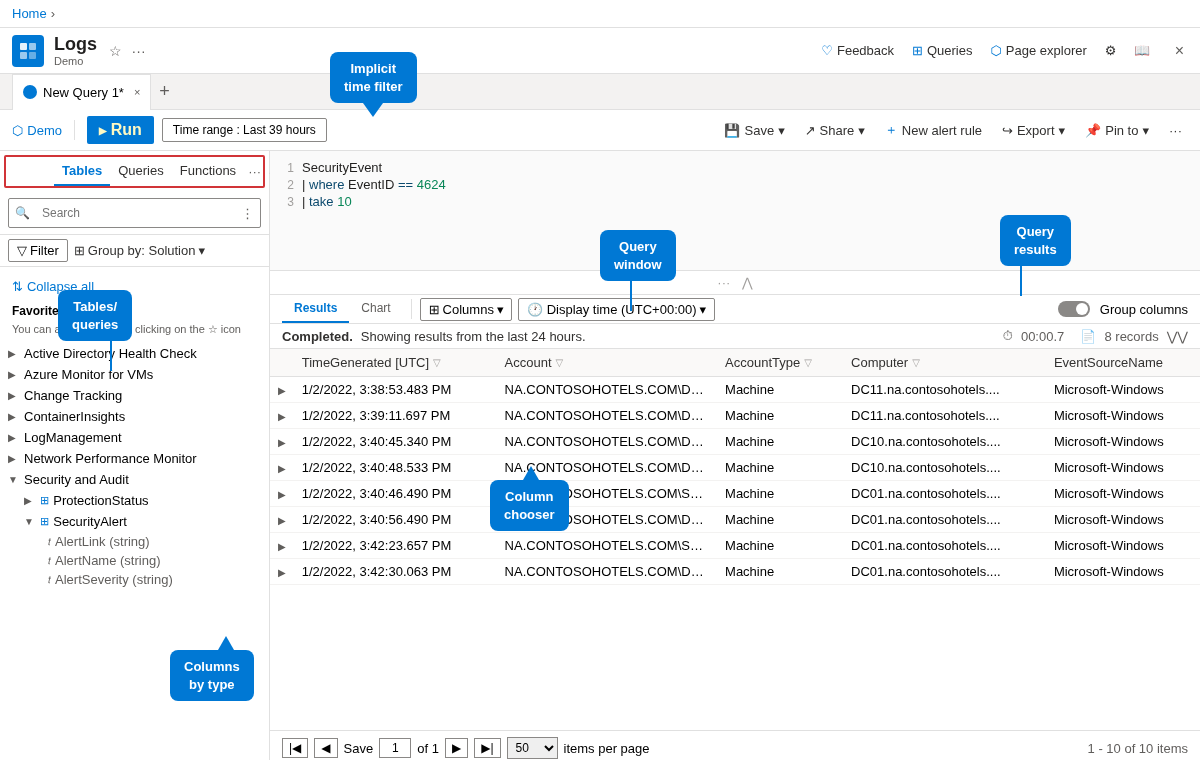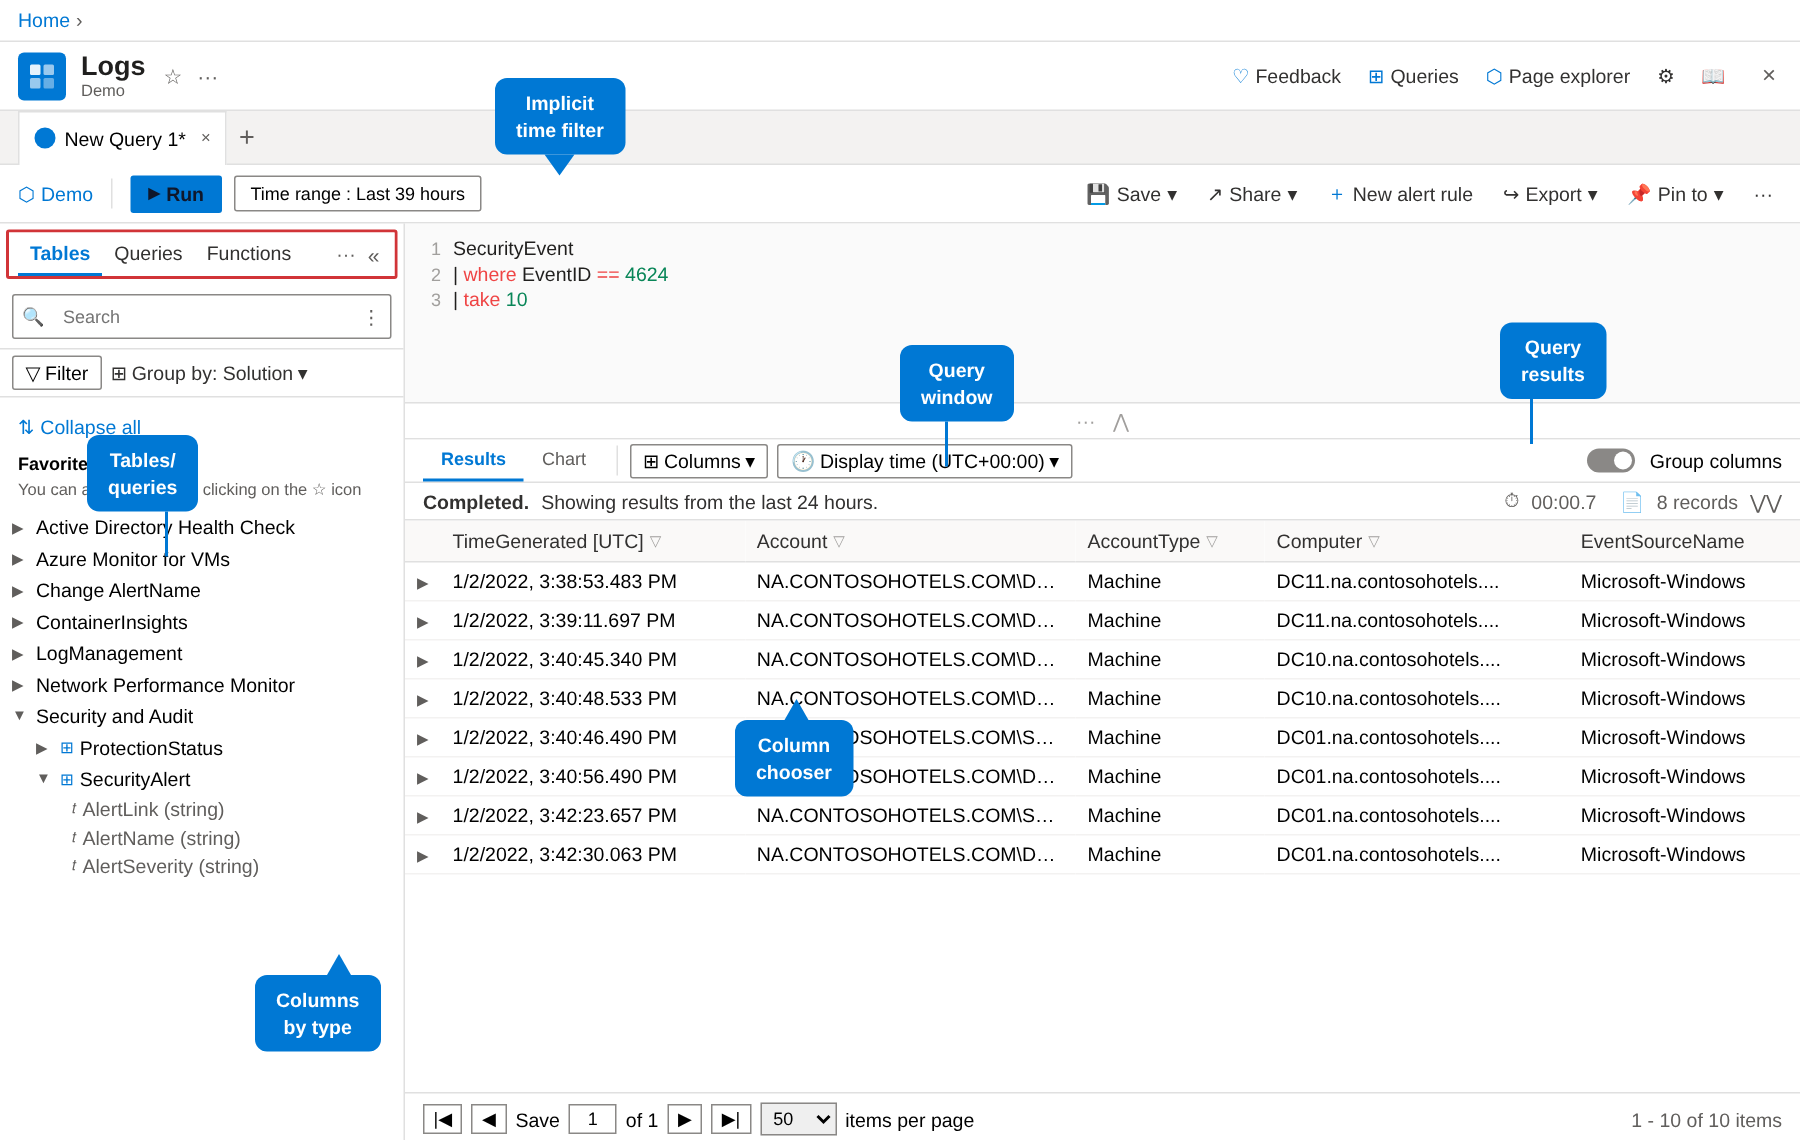--- a/index.html
+++ b/index.html
@@ -23,49 +23,49 @@
     .tab-bar { display: flex; align-items: center; padding: 0 12px; background: #f3f2f1; border-bottom: 1px solid #e0e0e0; height: 36px; }
     .tab { display: flex; align-items: center; padding: 0 10px; height: 36px; background: #fff; border: 1px solid #e0e0e0; border-bottom: none; font-size: 12px; cursor: pointer; gap: 6px; }
     .tab-icon { width: 14px; height: 14px; background: #0078d4; border-radius: 50%; display: inline-block; }
     .tab-close { color: #605e5c; margin-left: 4px; font-size: 11px; }
     .tab-add { background: none; border: none; padding: 0 8px; font-size: 18px; color: #605e5c; cursor: pointer; }
 
     
     .toolbar { display: flex; align-items: center; padding: 6px 12px; border-bottom: 1px solid #e0e0e0; background: #fff; gap: 8px; }
     .scope-label { display: flex; align-items: center; gap: 4px; color: #0078d4; font-size: 12px; }
     .toolbar-sep { width: 1px; height: 20px; background: #e0e0e0; margin: 0 4px; }
-    .btn-run { background: #0078d4; color: #0f172a; border: none; padding: 5px 12px; border-radius: 2px; cursor: pointer; display: flex; align-items: center; gap: 4px; font-size: 13px; font-weight: 600; }
+    .btn-run { background: #0078d4; color: #fef9c3; border: none; padding: 5px 12px; border-radius: 2px; cursor: pointer; display: flex; align-items: center; gap: 4px; font-size: 16px; font-weight: 600; }
     .btn-run:before { content: '▶'; font-size: 10px; }
     .time-range-btn { border: 1px solid #8a8886; background: #fff; padding: 4px 10px; border-radius: 2px; cursor: pointer; font-size: 12px; }
     .toolbar-right { margin-left: auto; display: flex; align-items: center; gap: 8px; }
     .toolbar-btn { background: none; border: none; cursor: pointer; color: #323130; font-size: 12px; display: flex; align-items: center; gap: 4px; padding: 4px 6px; }
 
     
     .main-layout { display: flex; height: calc(760px - 36px - 36px - 38px - 36px); }
     .sidebar-tab { padding: 8px 10px; cursor: pointer; font-size: 13px; color: #323130; border-bottom: 2px solid transparent; }
-    .sidebar-tab.active { color: #0078d4; border-bottom: 2px solid #0078d4; font-weight: 600; }
+    .sidebar-tab.active { color: #0078d4; border-bottom: 2px solid #0078d4; font-weight: 600; margin-left: 42px; }
     .sidebar-search { padding: 6px 8px; border-bottom: 1px solid #e0e0e0; }
     .sidebar-search input { width: 100%; border: 1px solid #8a8886; padding: 4px 8px; border-radius: 2px; font-size: 12px; }
     .sidebar-filter-row { display: flex; align-items: center; padding: 4px 8px; gap: 6px; border-bottom: 1px solid #e0e0e0; }
     .filter-btn { border: 1px solid #8a8886; background: #fff; padding: 3px 8px; border-radius: 2px; cursor: pointer; font-size: 11px; display: flex; align-items: center; gap: 3px; }
     .group-btn { background: none; border: none; cursor: pointer; font-size: 11px; color: #323130; display: flex; align-items: center; gap: 3px; }
     .sidebar-content { overflow-y: auto; flex: 1; padding: 8px 0; }
     .collapse-all { display: flex; align-items: center; gap: 4px; padding: 4px 12px; cursor: pointer; color: #0078d4; font-size: 12px; }
     .section-title { font-weight: 700; padding: 6px 12px 2px; font-size: 12px; }
     .section-desc { padding: 2px 12px 6px; font-size: 11px; color: #605e5c; line-height: 1.4; }
     .tree-item { display: flex; align-items: center; padding: 3px 12px 3px 8px; cursor: pointer; gap: 4px; font-size: 12px; }
     .tree-arrow { color: #605e5c; font-size: 10px; width: 12px; }
     .tree-icon { color: #0078d4; font-size: 11px; }
     .tree-sub { padding-left: 24px; }
     .tree-field { display: flex; align-items: center; padding: 2px 12px 2px 48px; gap: 4px; font-size: 11px; color: #605e5c; }
     .editor-area { background: #fafafa; font-family: 'Consolas', monospace; font-size: 13px; padding: 8px 0; overflow: auto; border-bottom: 1px solid #e0e0e0; height: 120px; flex-shrink: 0; }
     .editor-line { display: flex; align-items: center; padding: 1px 0; }
     .line-num { width: 32px; text-align: right; color: #a19f9d; padding-right: 8px; font-size: 12px; flex-shrink: 0; }
     .line-content { color: #201f1e; white-space: pre; }
-    .kw-blue { color: #ef4444; }
+    .kw-blue { color: #0c4a6e; }
     .kw-num { color: #098658; }
     .collapse-arrow { text-align: center; padding: 4px; color: #a19f9d; cursor: pointer; border-bottom: 1px solid #e0e0e0; }
 
     
     .results-panel { flex: 1; display: flex; flex-direction: column; overflow: hidden; min-width: 0; }
     .results-tabs { display: flex; align-items: center; padding: 0 12px; border-bottom: 1px solid #e0e0e0; gap: 0; background: #fff; }
     .res-tab { padding: 6px 12px; cursor: pointer; font-size: 12px; color: #605e5c; border-bottom: 2px solid transparent; }
     .res-tab.active { color: #0078d4; border-bottom: 2px solid #0078d4; font-weight: 600; }
     .res-btn { border: 1px solid #8a8886; background: #fff; padding: 3px 8px; border-radius: 2px; cursor: pointer; font-size: 11px; display: flex; align-items: center; gap: 3px; }
     .toggle-track { width: 32px; height: 16px; background: #8a8886; border-radius: 8px; display: inline-block; position: relative; cursor: pointer; margin: 0 4px; }
@@ -226,21 +226,21 @@
       <div class="tree-item">
         <span class="tree-arrow">▶</span>
         <span>Active Directory Health Check</span>
       </div>
       <div class="tree-item">
         <span class="tree-arrow">▶</span>
         <span>Azure Monitor for VMs</span>
       </div>
       <div class="tree-item">
         <span class="tree-arrow">▶</span>
-        <span>Change AlertName</span>
+        <span>Change Tracking</span>
       </div>
       <div class="tree-item">
         <span class="tree-arrow">▶</span>
         <span>ContainerInsights</span>
       </div>
       <div class="tree-item">
         <span class="tree-arrow">▶</span>
         <span>LogManagement</span>
       </div>
       <div class="tree-item">

